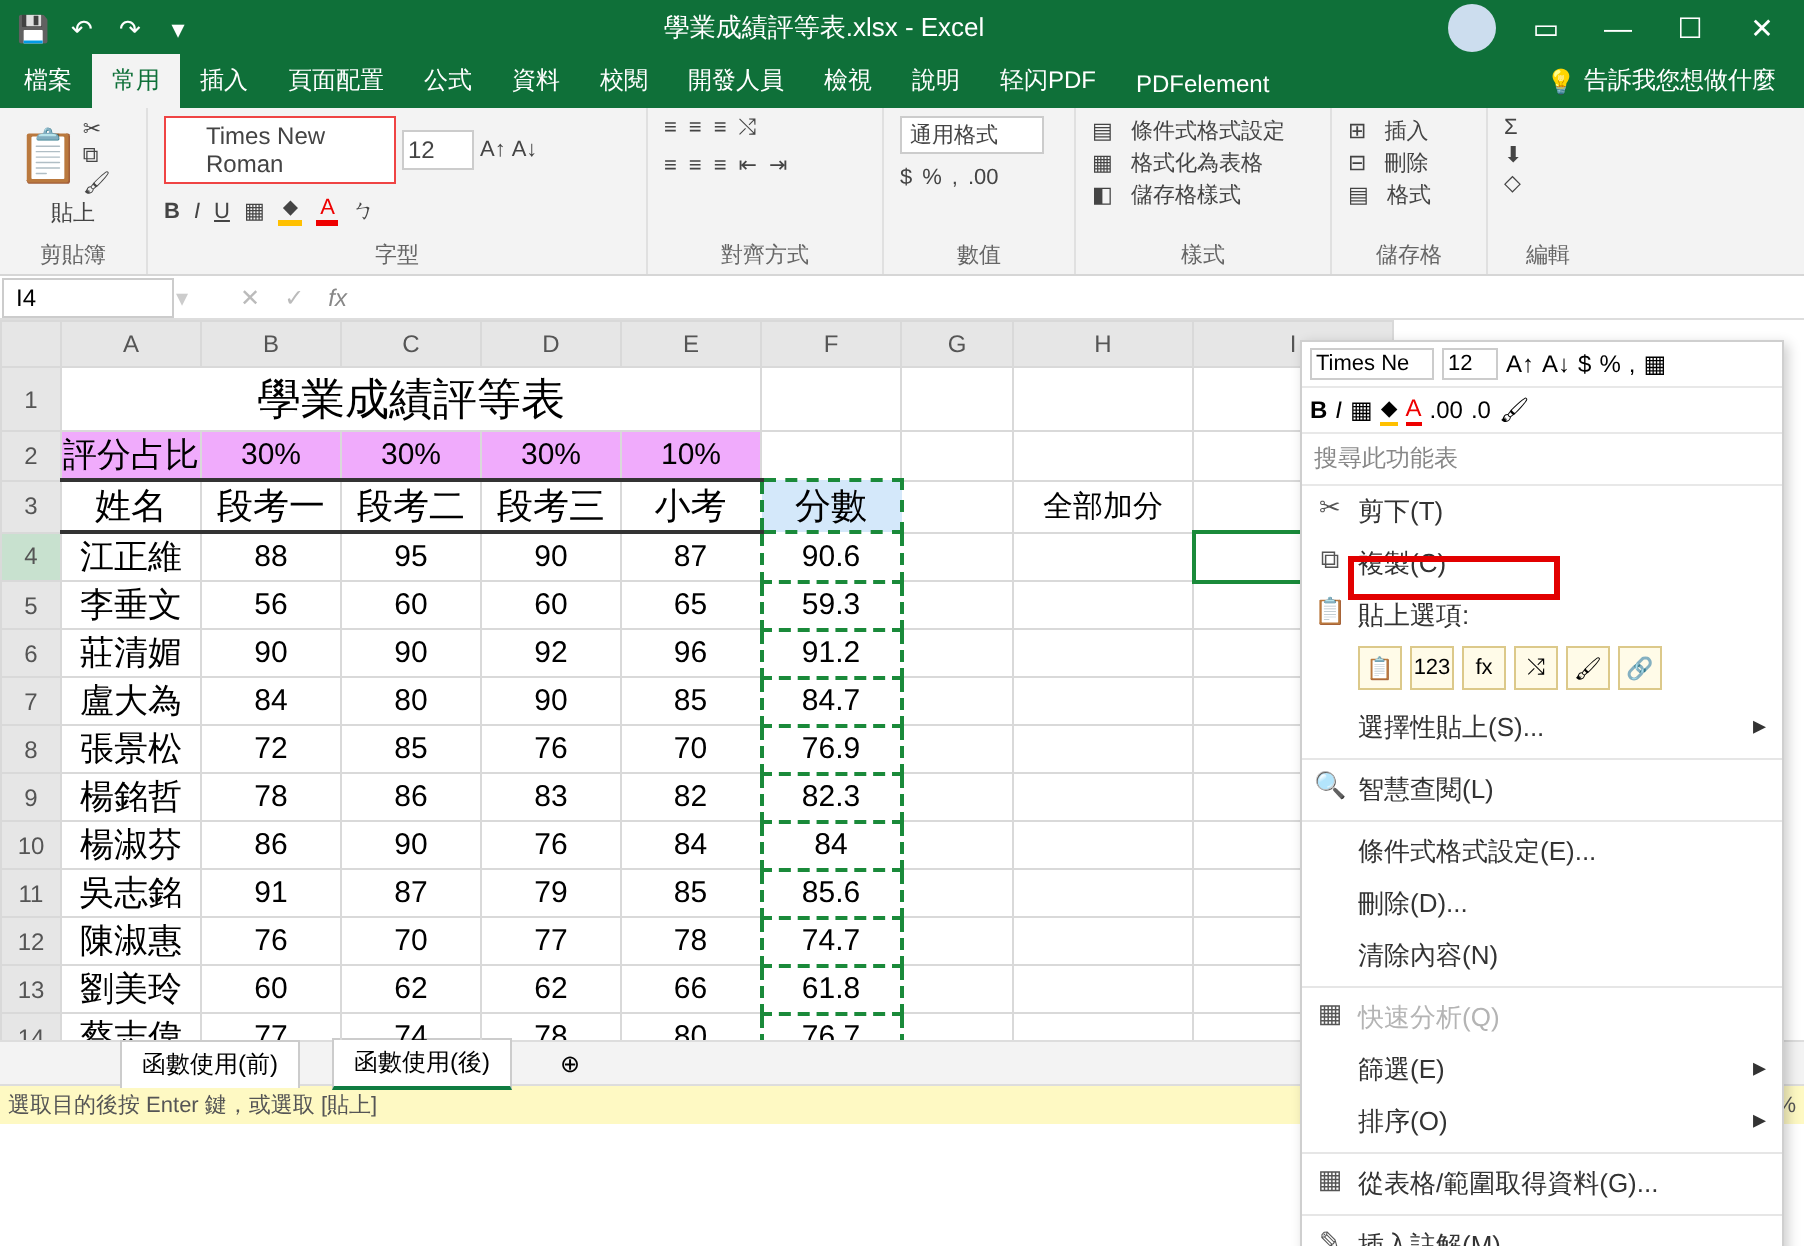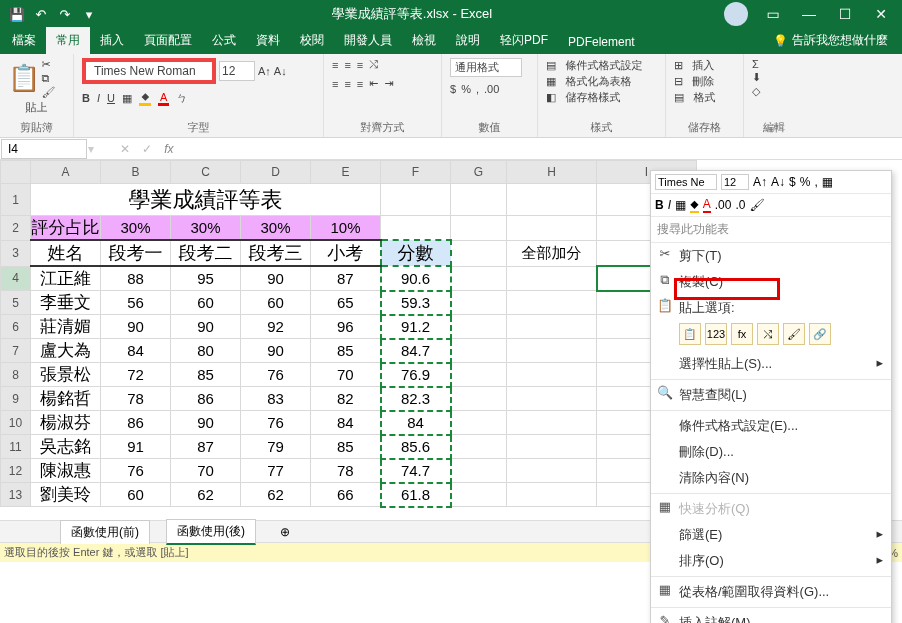--- a/index.html
+++ b/index.html
@@ -15,21 +15,21 @@
 .tabs .tab { padding: 5px 10px; }
 .tabs .tab.active { background: #f3f3f3; color: #0f7039; }
 .tabs .tell { margin-left: auto; padding: 5px 14px; display: flex; align-items: center; gap: 4px; }
 .ribbon { background: #f3f3f3; border-bottom: 1px solid #d6d6d6; height: 84px; display: flex; font-size: 11px; color: #444; }
 .group { border-right: 1px solid #e0e0e0; padding: 4px 8px 2px 8px; display: flex; flex-direction: column; position: relative; }
 .group .lbl { position: absolute; bottom: 2px; left: 0; right: 0; text-align: center; font-size: 11px; color: #666; }
 .group .row { display: flex; align-items: center; gap: 3px; }
 .group .stack { display: flex; flex-direction: column; gap: 1px; }
 .btn { padding: 1px 3px; font-size: 11px; color: #444; }
 .big { font-size: 26px; color: #555; }
-.fontbox { border: 4px solid #ef4444; background: #fff; padding: 2px 8px; width: 134px; font-size: 12px; }
+.fontbox { border: 1px solid #ef4444; background: #fff; padding: 2px 20px; width: 116px; font-size: 12px; }
 .sizebox { border: 1px solid #ccc; background: #fff; padding: 2px 2px; width: 36px; font-size: 12px; }
 .namebox { display: flex; align-items: center; background: #fff; border-bottom: 1px solid #ddd; height: 22px; }
 .namebox .nb { border: 1px solid #ccc; margin: 1px; padding: 2px 6px; width: 86px; background: #fff; font-size: 12px; }
 .namebox .fx { color: #888; padding: 0 6px; font-style: italic; }
 .grid-wrap { height: 360px; overflow: hidden; position: relative; }
 table.sheet { border-collapse: collapse; font-family: "Times New Roman", serif; font-size: 15px; table-layout: fixed; }
 table.sheet th, table.sheet td { border: 1px solid #d9d9d9; text-align: center; height: 23px; }
 table.sheet th.colh { background: #e6e6e6; font-weight: normal; font-size: 12px; color: #555; }
 table.sheet th.rowh { background: #e6e6e6; font-weight: normal; font-size: 12px; width: 30px; color: #555; }
 table.sheet th.rowh.sel { background: #c8e1cf; }
@@ -364,20 +364,32 @@
           <td class="namecell">劉美玲</td>
           <td>60</td>
           <td>62</td>
           <td>62</td>
           <td>66</td>
           <td class="scorecol dashed">61.8</td>
           <td></td>
           <td></td>
           <td></td>
         </tr>
+        <tr>
+          <th class="rowh">14</th>
+          <td class="namecell">蔡志偉</td>
+          <td>77</td>
+          <td>74</td>
+          <td>78</td>
+          <td>80</td>
+          <td class="scorecol dashed">76.7</td>
+          <td></td>
+          <td></td>
+          <td></td>
+        </tr>
       </tbody>
   </table>
 </div>
 
 <div class="minitoolbar">
   <div class="mtb1">
     <span class="fbox">Times Ne</span>
     <span class="szbox">12</span>
     <span>A↑</span>
     <span>A↓</span>

